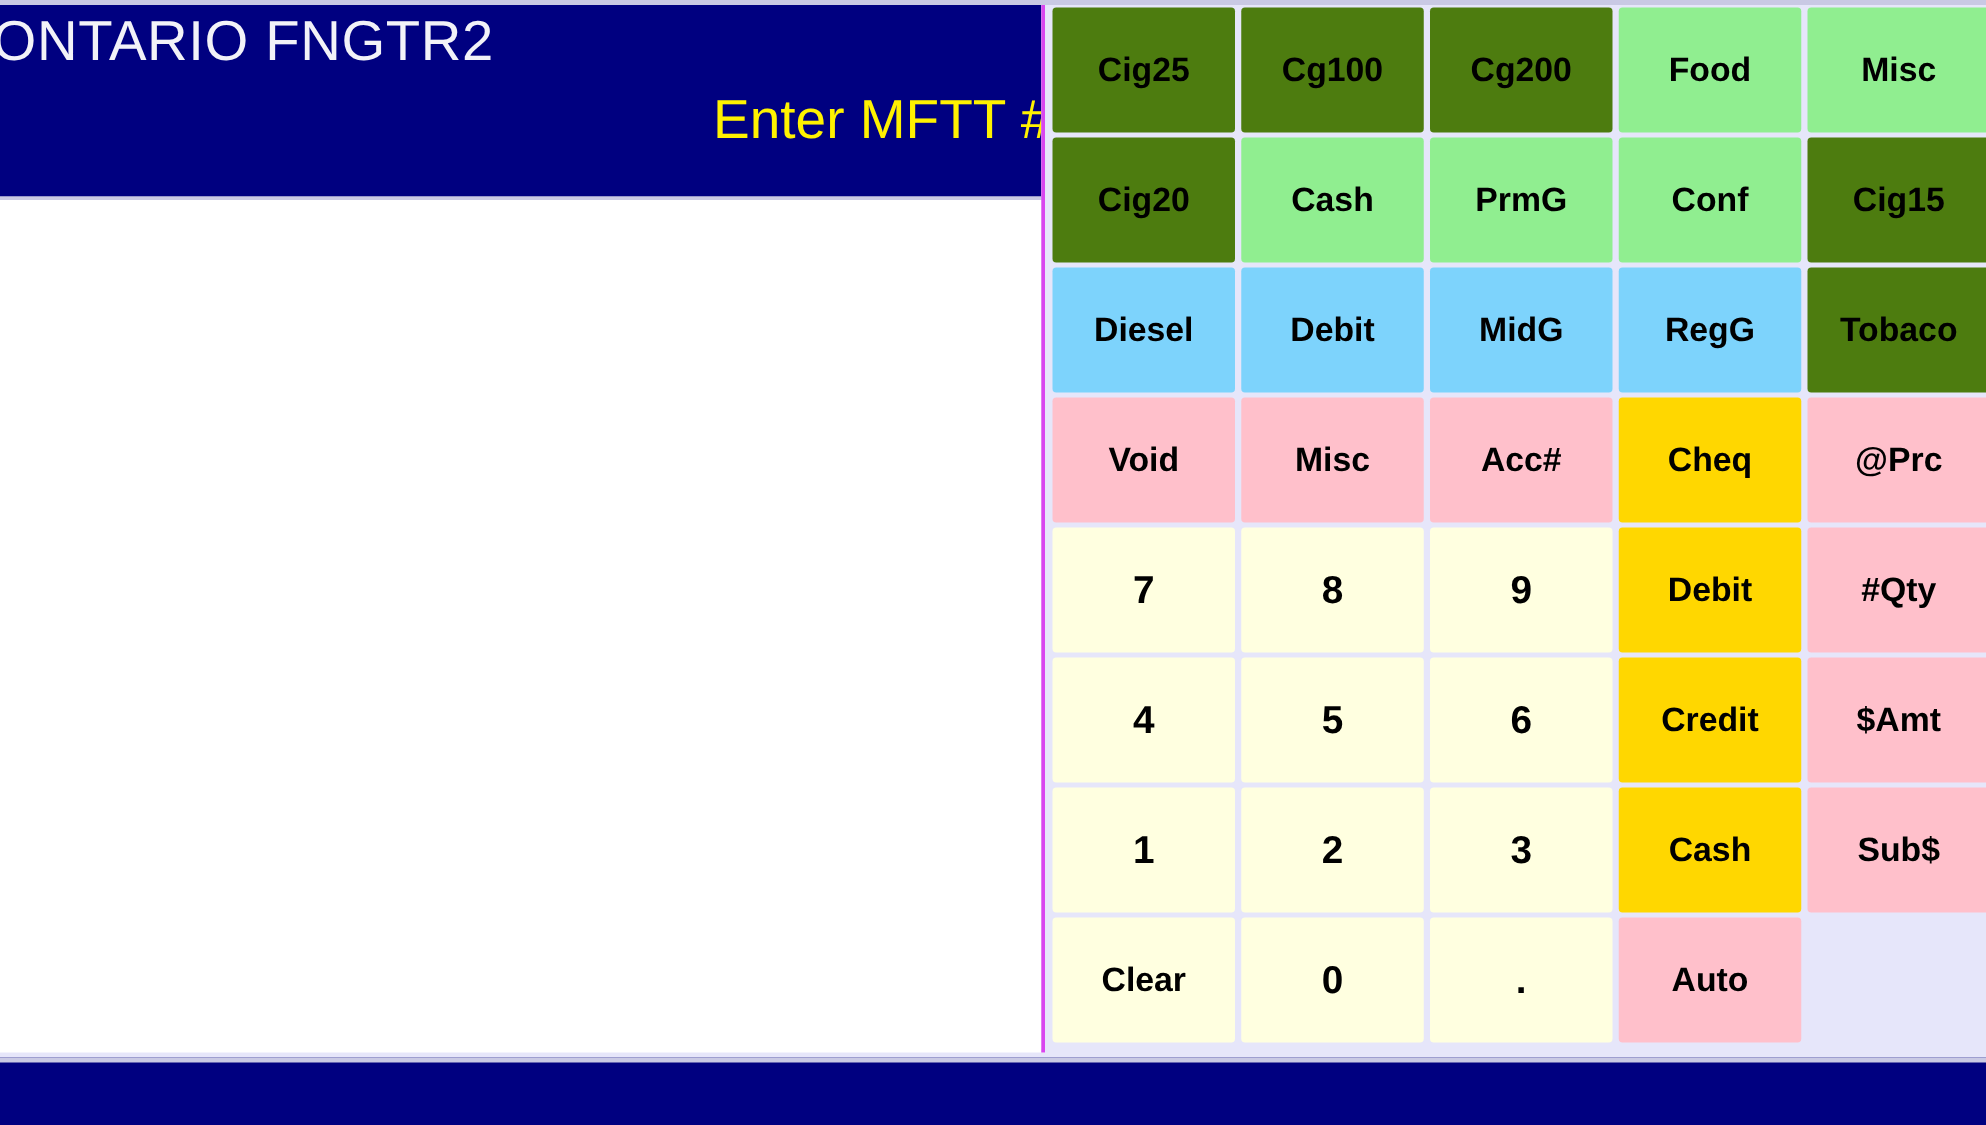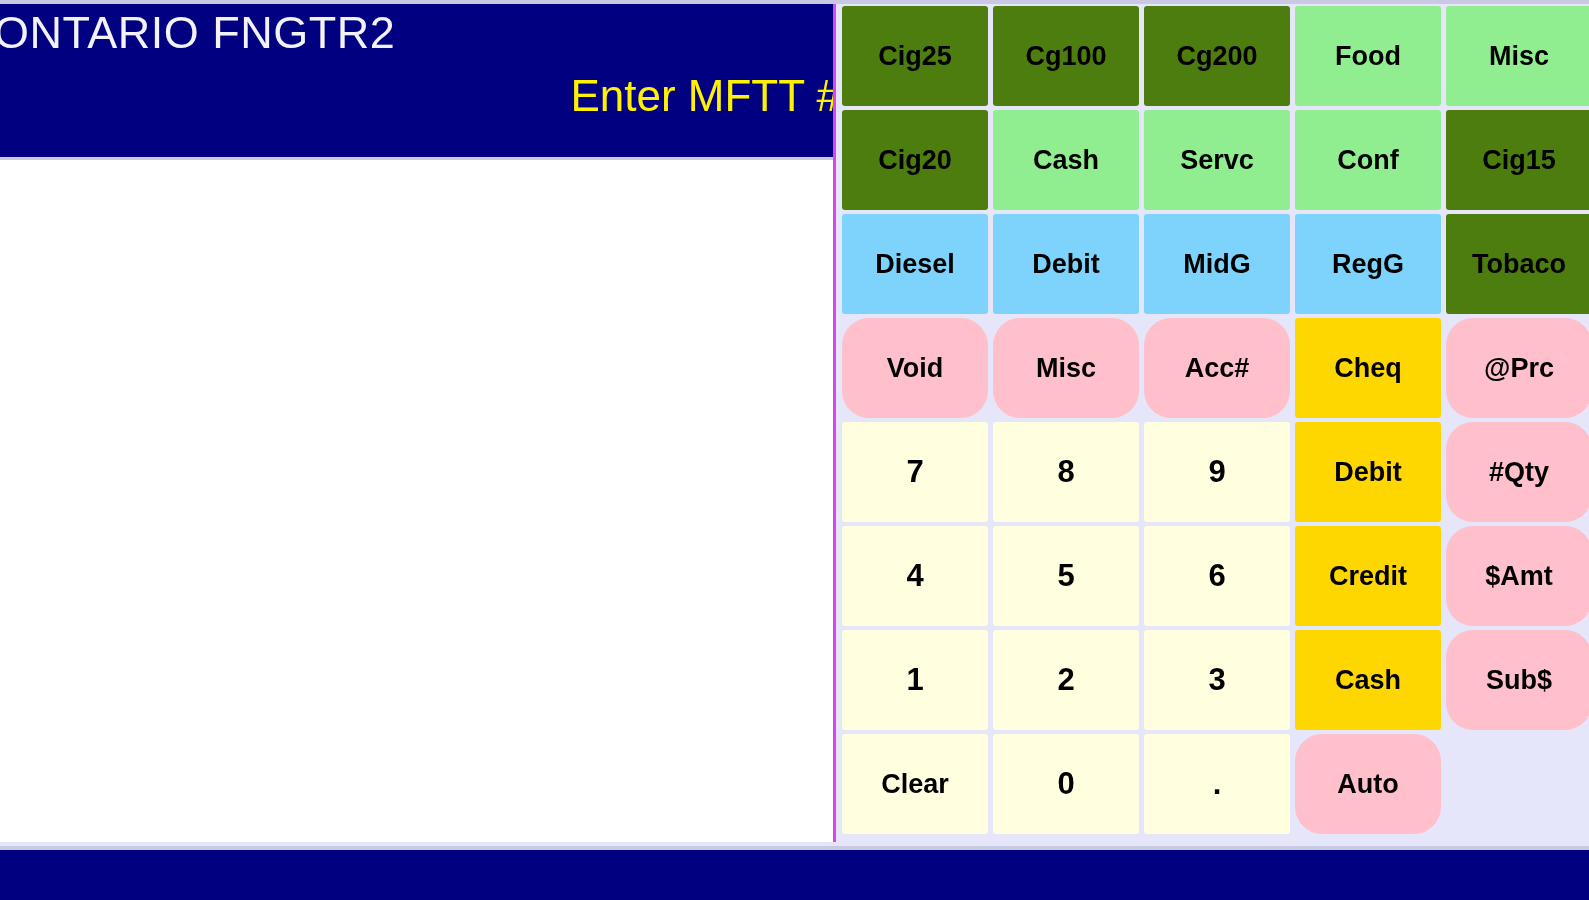--- a/index.html
+++ b/index.html
@@ -110,21 +110,21 @@
 
   .key.num {
     font-size: 31px;
     font-weight: bold;
   }
 
   
   .k-blue   { background: #4d7c0f; }
   .k-green  { background: #90EE90; text-align: center; }
   .k-cyan   { background: #7dd3fc; }
-  .k-pink   { background: #FFC0CB; border-radius: 27px; }
+  .k-pink   { background: #FFC0CB; }
   .k-gold   { background: #FFD700; }
   .k-cream  { background: #FFFFE0; }
 
   
   #status-bar {
     position: absolute;
     left: 0;
     bottom: 0;
     width: 1589px;
     height: 54px;
@@ -171,21 +171,21 @@
   </div>
 
   <div id="keypad">
       <div class="key k-blue">Cig25</div>
       <div class="key k-blue">Cg100</div>
       <div class="key k-blue">Cg200</div>
       <div class="key k-green">Food</div>
       <div class="key k-green">Misc</div>
       <div class="key k-blue">Cig20</div>
       <div class="key k-green">Cash</div>
-      <div class="key k-green">Servc</div>
+      <div class="key k-green">PrmG</div>
       <div class="key k-green">Conf</div>
       <div class="key k-blue">Cig15</div>
       <div class="key k-cyan">Diesel</div>
       <div class="key k-cyan">Debit</div>
       <div class="key k-cyan">MidG</div>
       <div class="key k-cyan">RegG</div>
       <div class="key k-blue">Tobaco</div>
       <div class="key k-pink">Void</div>
       <div class="key k-pink">Misc</div>
       <div class="key k-pink">Acc#</div>

